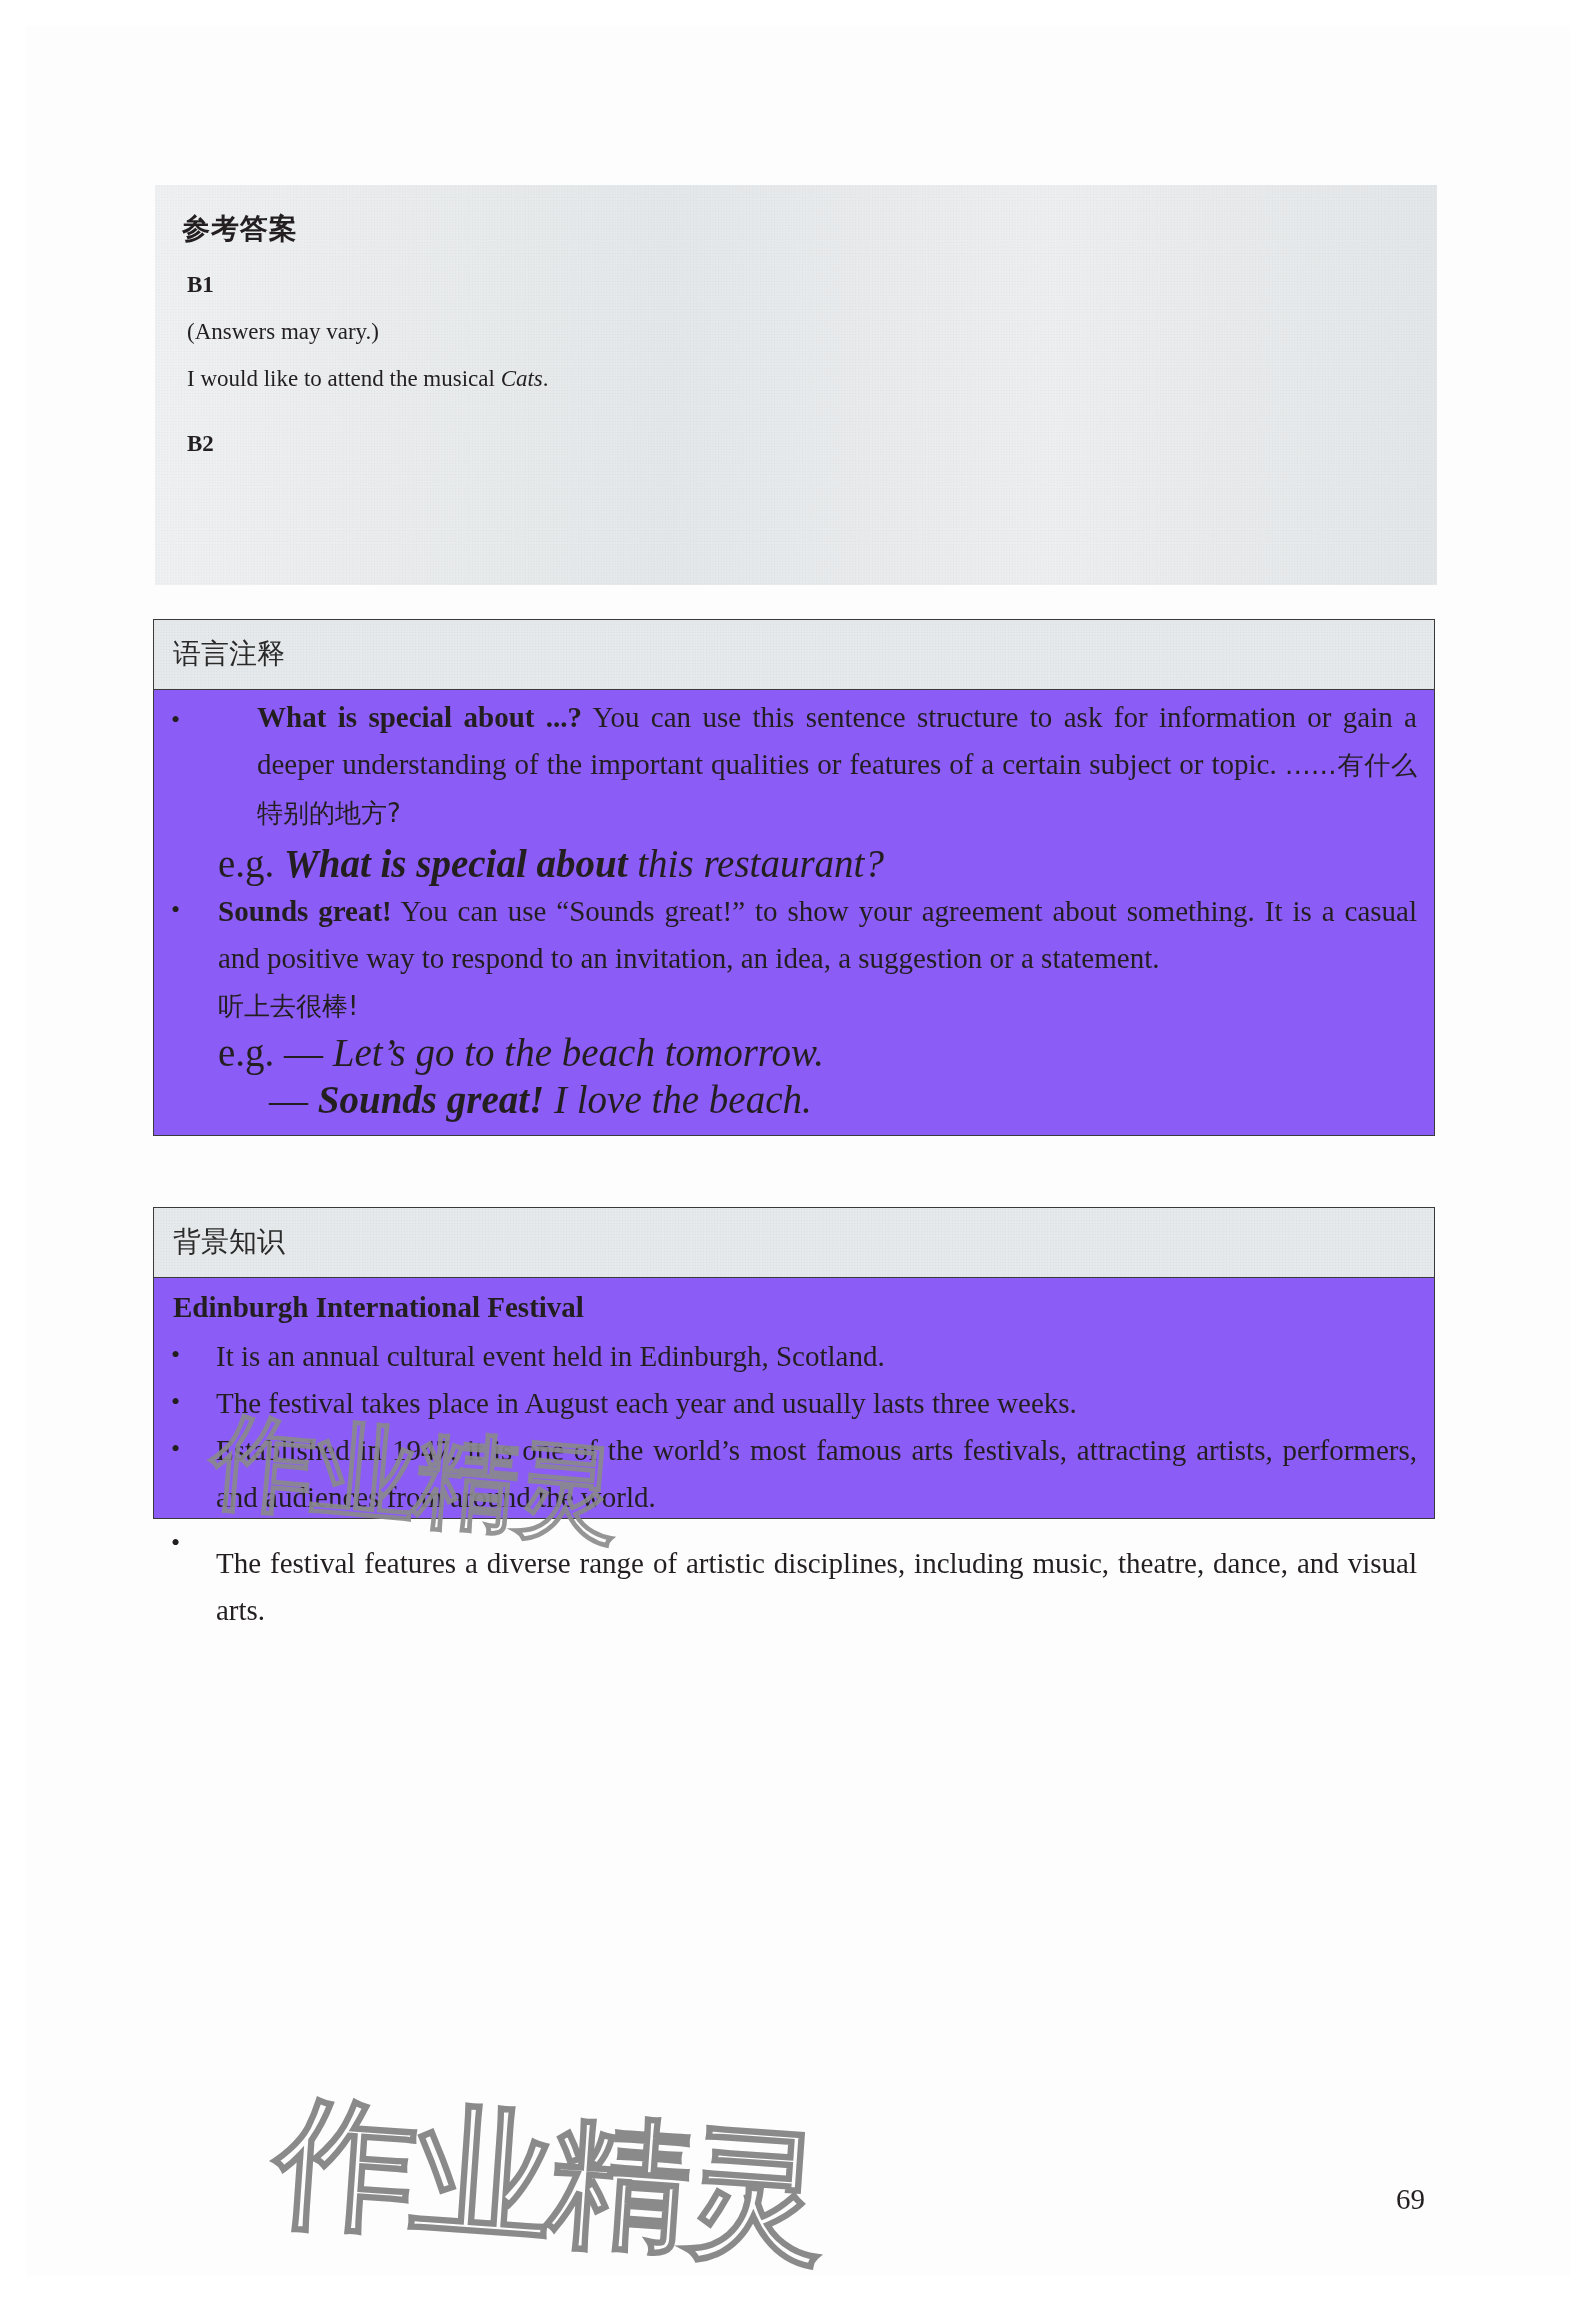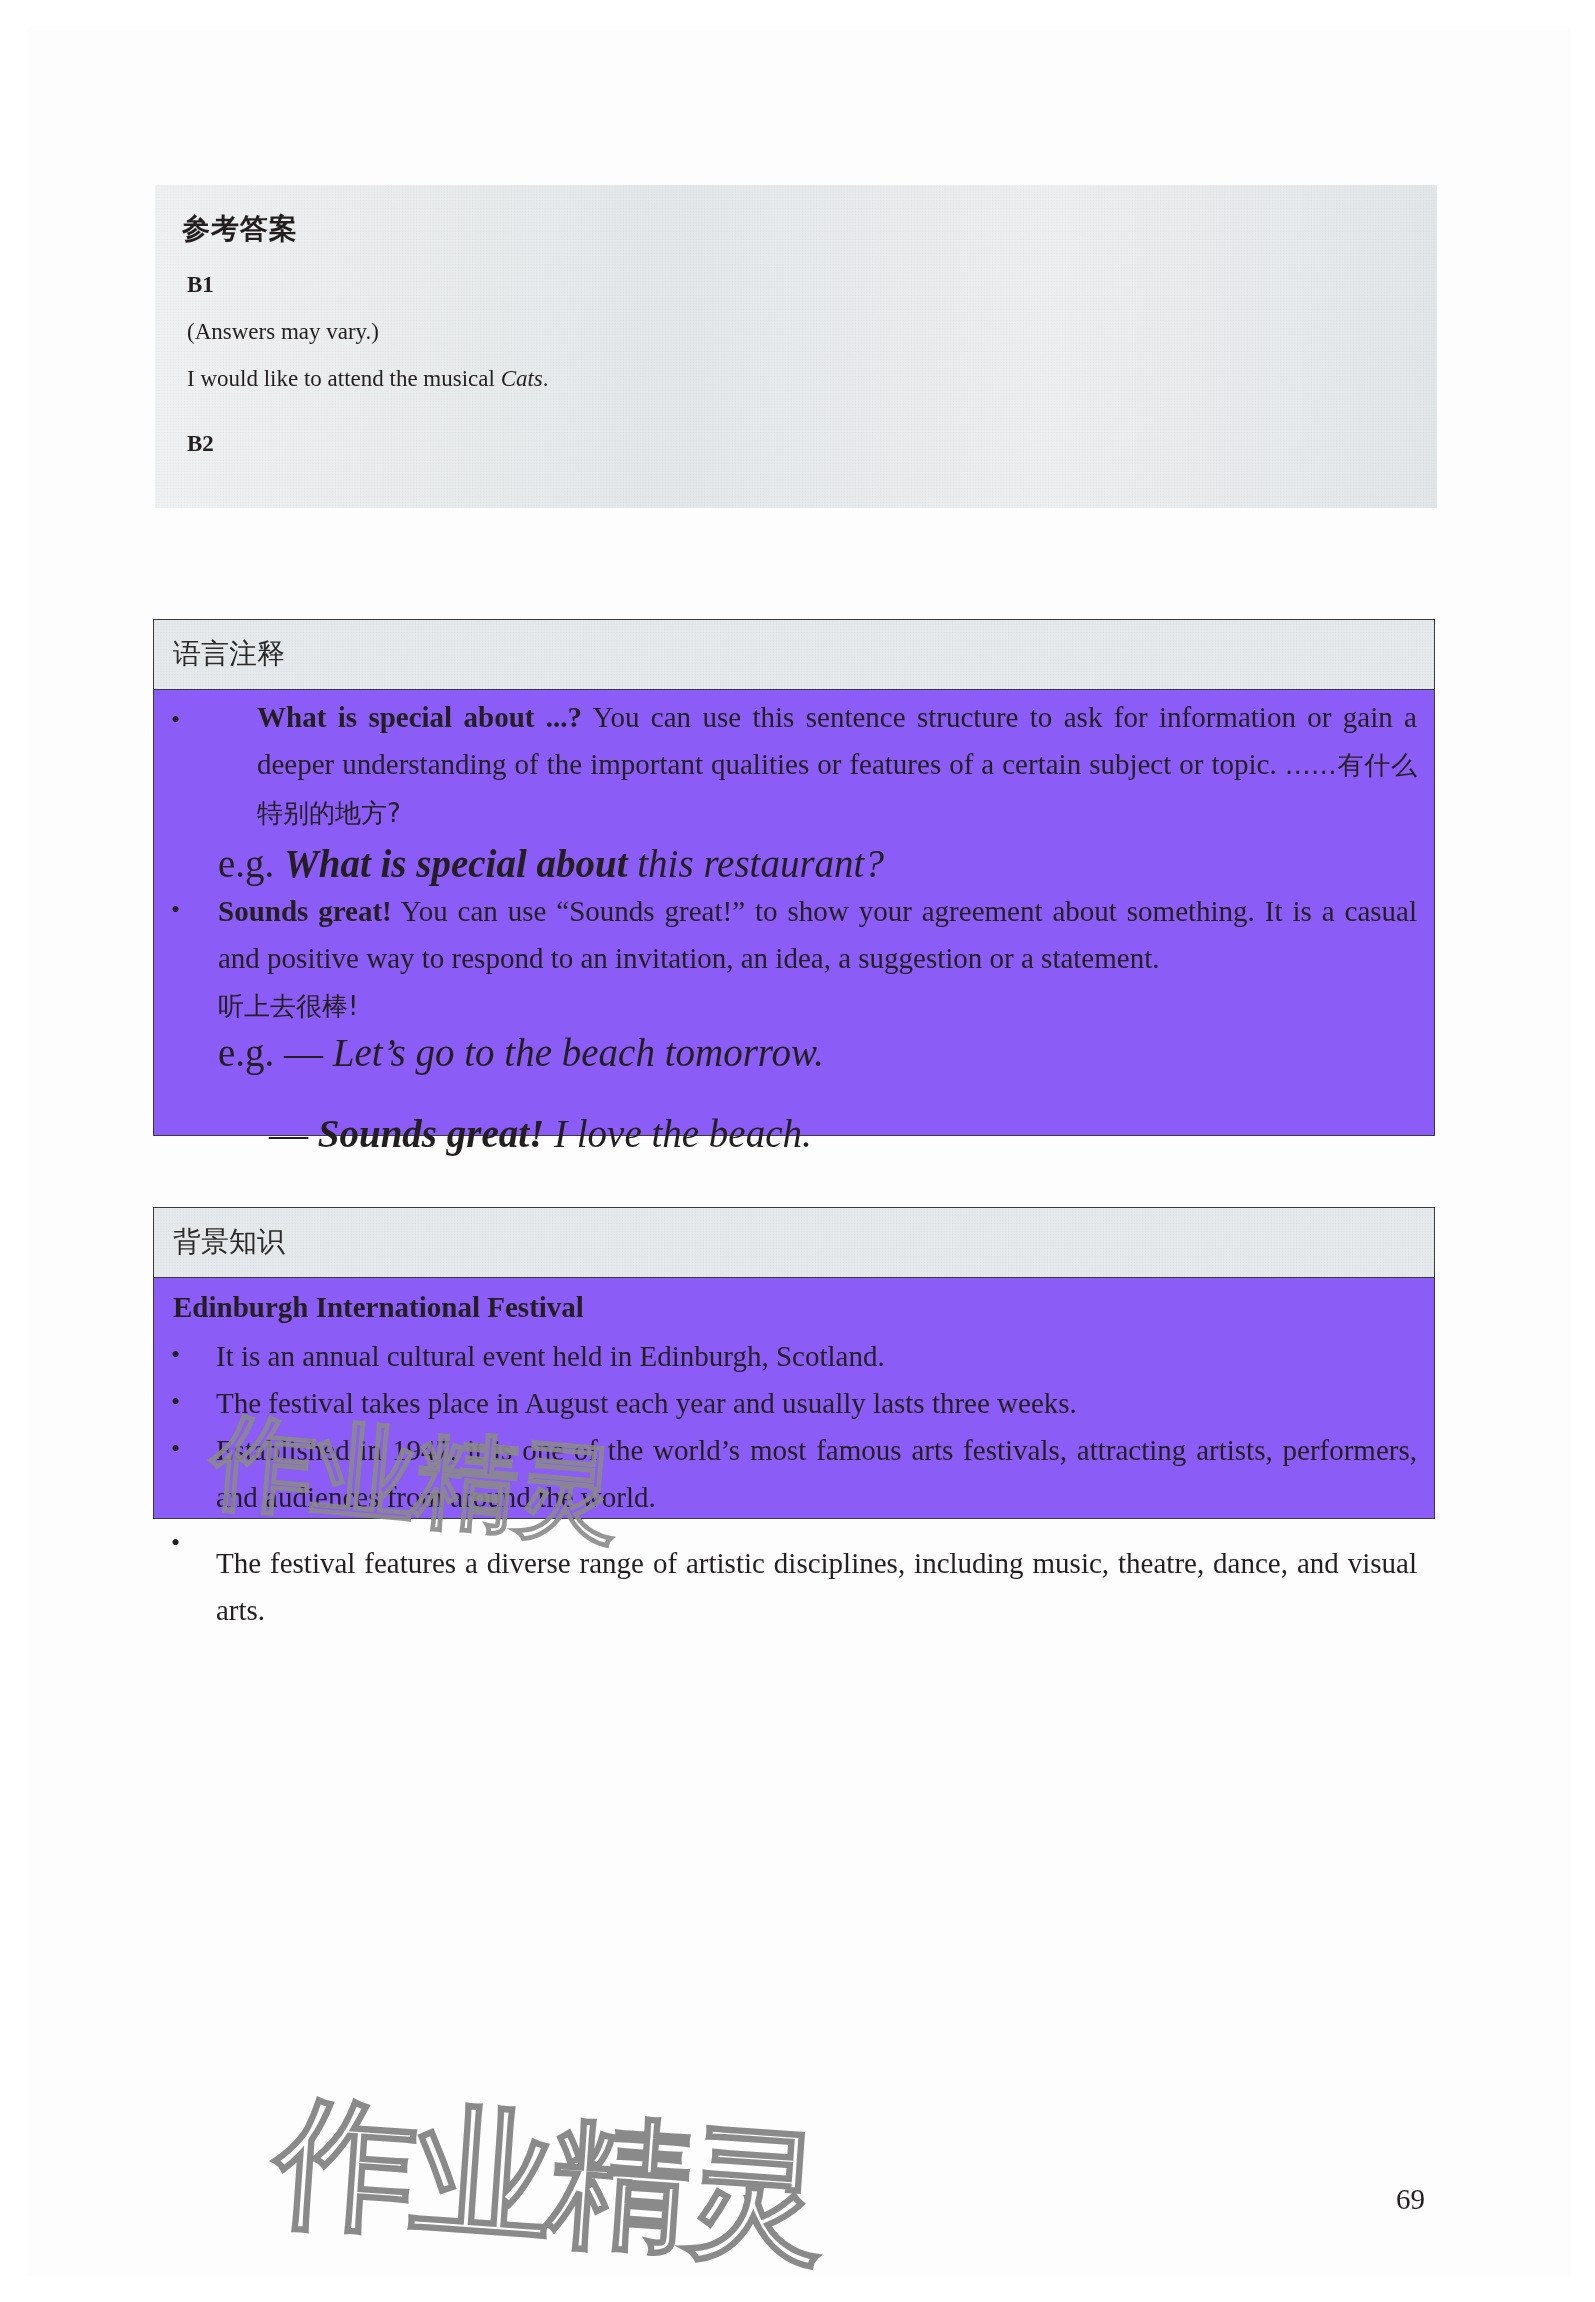--- a/index.html
+++ b/index.html
@@ -7,21 +7,21 @@
       width: 1595px; height: 2302px; position: relative; overflow: hidden;
       background: #ffffff;
       font-family: "Liberation Serif", "DejaVu Serif", serif;
       color: #231f20;
     }
     .page-edge {
       position: absolute; left: 26px; top: 26px; width: 1544px; height: 2250px;
       background: #fdfdfd;
     }
     .answer-box {
-      position: absolute; left: 155px; top: 185px; width: 1282px; height: 323px;
+      position: absolute; left: 155px; top: 185px; width: 1282px; height: 400px;
       background: #e9ecee;
       background-image:
         radial-gradient(rgba(0,0,0,0.05) 0.9px, transparent 0.9px),
         linear-gradient(90deg, #eef0f1 0%, #e4e7e9 40%, #eceef0 70%, #e3e6e8 100%);
       background-size: 2.8px 2.8px, 100% 100%;
     }
     .answer-title {
       position: absolute; left: 27px; top: 24.5px;
       font-family: "DejaVu Sans", sans-serif; font-size: 28px; font-weight: bold; letter-spacing: 0.9px;
     }
@@ -96,21 +96,21 @@
     <div class="para" style="top:4px;margin-left:39px;">
       <span class="b">What is special about ...?</span><span> You can use this sentence structure to ask for information or gain a deeper understanding of the important qualities or features of a certain subject or topic. </span><span class="cjk">……有什么特别的地方?</span>
     </div>
     <div class="eg" style="top:150px;"><span>e.g. </span><span class="bi" style="font-weight:bold;font-style:italic;">What is special about</span><span style="font-style:italic;"> this restaurant?</span></div>
 
     <span class="bullet" style="top:205px;">•</span>
     <div class="para" style="top:198px;">
       <span class="b">Sounds great!</span><span> You can use “Sounds great!” to show your agreement about something. It is a casual and positive way to respond to an invitation, an idea, a suggestion or a statement.</span><br><span class="cjk">听上去很棒!</span>
     </div>
     <div class="eg" style="top:339px;"><span>e.g. — </span><span style="font-style:italic;">Let’s go to the beach tomorrow.</span></div>
-    <div class="eg" style="top:386px; left:115px;margin-top:34px;"><span>— </span><span style="font-weight:bold;font-style:italic;">Sounds great!</span><span style="font-style:italic;"> I love the beach.</span></div>
+    <div class="eg" style="top:386px; left:115px;"><span>— </span><span style="font-weight:bold;font-style:italic;">Sounds great!</span><span style="font-style:italic;"> I love the beach.</span></div>
   </div>
 </section>
 
 <section class="note-box" style="top:1207px; height:312px;">
   <div class="note-header">
     <span>背景知识</span>
   </div>
   <div class="note-body">
     <div class="festival-title">Edinburgh International Festival</div>
 

